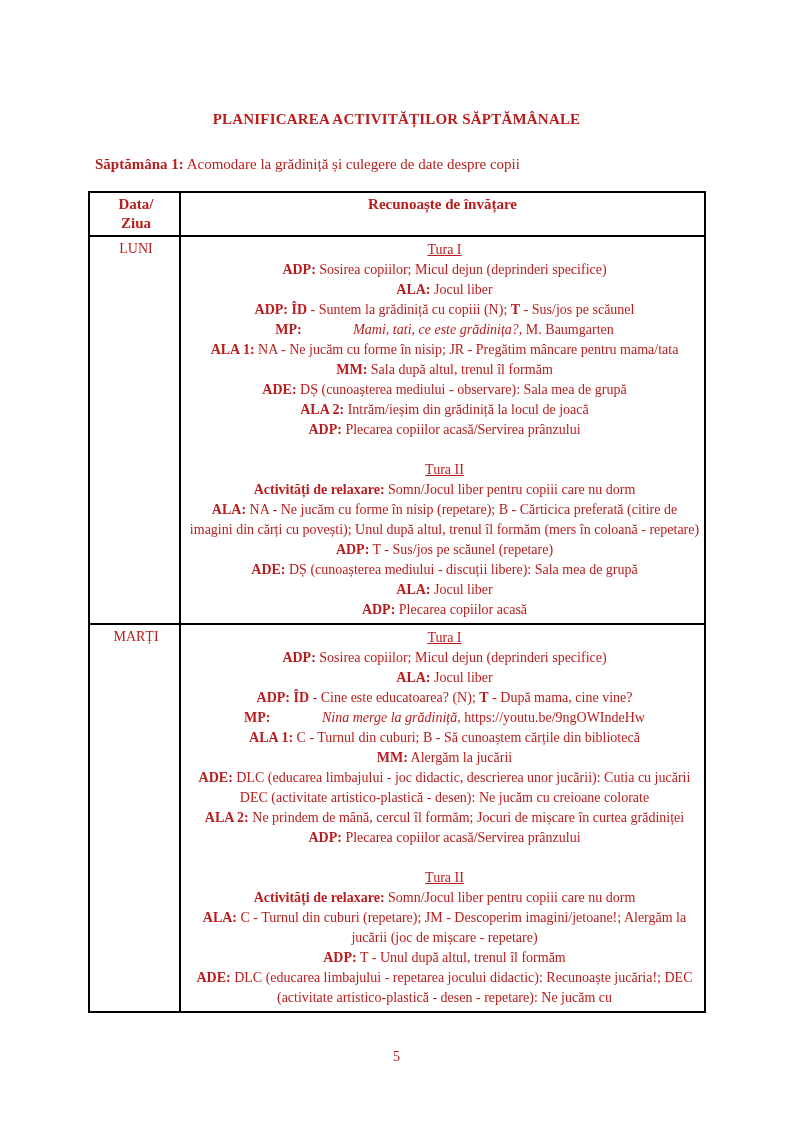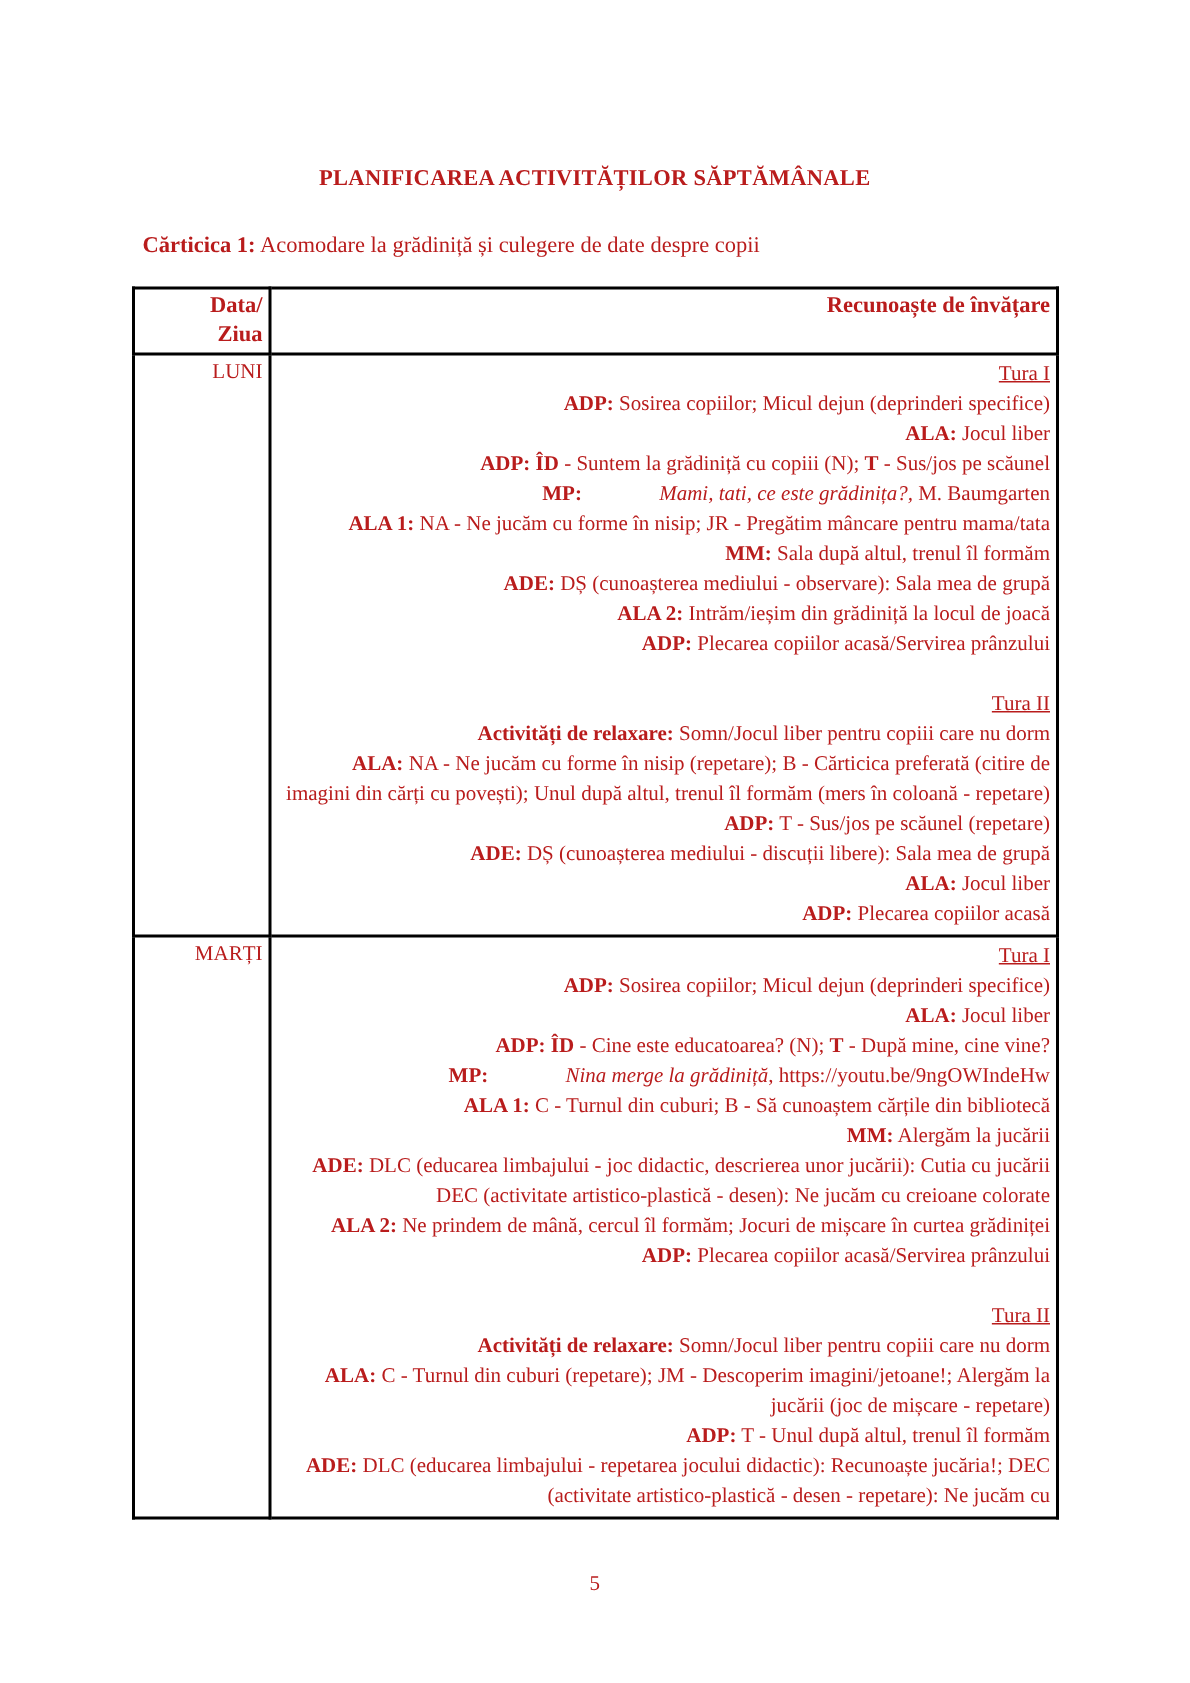--- a/index.html
+++ b/index.html
@@ -28,21 +28,21 @@
   }
   table.schedule {
     margin: 16px 0 0 88px;
     width: 618px;
     border-collapse: collapse;
     table-layout: fixed;
   }
   table.schedule th, table.schedule td {
     border: 2px solid #000000;
     vertical-align: top;
-    text-align: right;
+    text-align: center;
     box-sizing: border-box;
   }
   th.col-day {
     width: 91px;
     font-size: 15px;
     line-height: 19px;
     padding: 2px 4px 2px 7px;
     white-space: pre-line;
     font-weight: bold;
   }
@@ -78,21 +78,21 @@
     font-size: 14px;
   }
 </style>
 </head>
 <body>
 
 <div class="page">
 
   <div class="doc-title">PLANIFICAREA ACTIVITĂȚILOR SĂPTĂMÂNALE</div>
 
-  <div class="subtitle"><span class="b">Cărticica 1:</span><span> Acomodare la grădiniță și culegere de date despre copii</span></div>
+  <div class="subtitle"><span class="b">Săptămâna 1:</span><span> Acomodare la grădiniță și culegere de date despre copii</span></div>
 
   <table class="schedule">
     <colgroup>
       <col style="width:91px">
       <col>
     </colgroup>
     <thead>
       <tr>
         <th class="col-day">Data/
 Ziua</th>
@@ -122,21 +122,21 @@
             <div class="line"><span class="b">ALA:</span><span> Jocul liber</span></div>
             <div class="line"><span class="b">ADP:</span><span> Plecarea copiilor acasă</span></div>
           </td>
         </tr>
         <tr>
           <td class="day-cell">MARȚI</td>
           <td class="act-cell">
             <div class="line"><span class="u">Tura I</span></div>
             <div class="line"><span class="b">ADP:</span><span> Sosirea copiilor; Micul dejun (deprinderi specifice)</span></div>
             <div class="line"><span class="b">ALA:</span><span> Jocul liber</span></div>
-            <div class="line"><span class="b">ADP: ÎD</span><span> - Cine este educatoarea? (N); </span><span class="b">T</span><span> - După mine, cine vine?</span></div>
+            <div class="line"><span class="b">ADP: ÎD</span><span> - Cine este educatoarea? (N); </span><span class="b">T</span><span> - După mama, cine vine?</span></div>
             <div class="line"><span class="b">MP:</span><span> </span><span class="i">Nina merge la grădiniță</span><span>, https://youtu.be/9ngOWIndeHw</span></div>
             <div class="line"><span class="b">ALA 1:</span><span> C - Turnul din cuburi; B - Să cunoaștem cărțile din bibliotecă</span></div>
             <div class="line"><span class="b">MM:</span><span> Alergăm la jucării</span></div>
             <div class="line"><span class="b">ADE:</span><span> DLC (educarea limbajului - joc didactic, descrierea unor jucării): Cutia cu jucării</span></div>
             <div class="line"><span>DEC (activitate artistico-plastică - desen): Ne jucăm cu creioane colorate</span></div>
             <div class="line"><span class="b">ALA 2:</span><span> Ne prindem de mână, cercul îl formăm; Jocuri de mișcare în curtea grădiniței</span></div>
             <div class="line"><span class="b">ADP:</span><span> Plecarea copiilor acasă/Servirea prânzului</span></div>
             <div class="line">&nbsp;</div>
             <div class="line"><span class="u">Tura II</span></div>
             <div class="line"><span class="b">Activități de relaxare:</span><span> Somn/Jocul liber pentru copiii care nu dorm</span></div>

